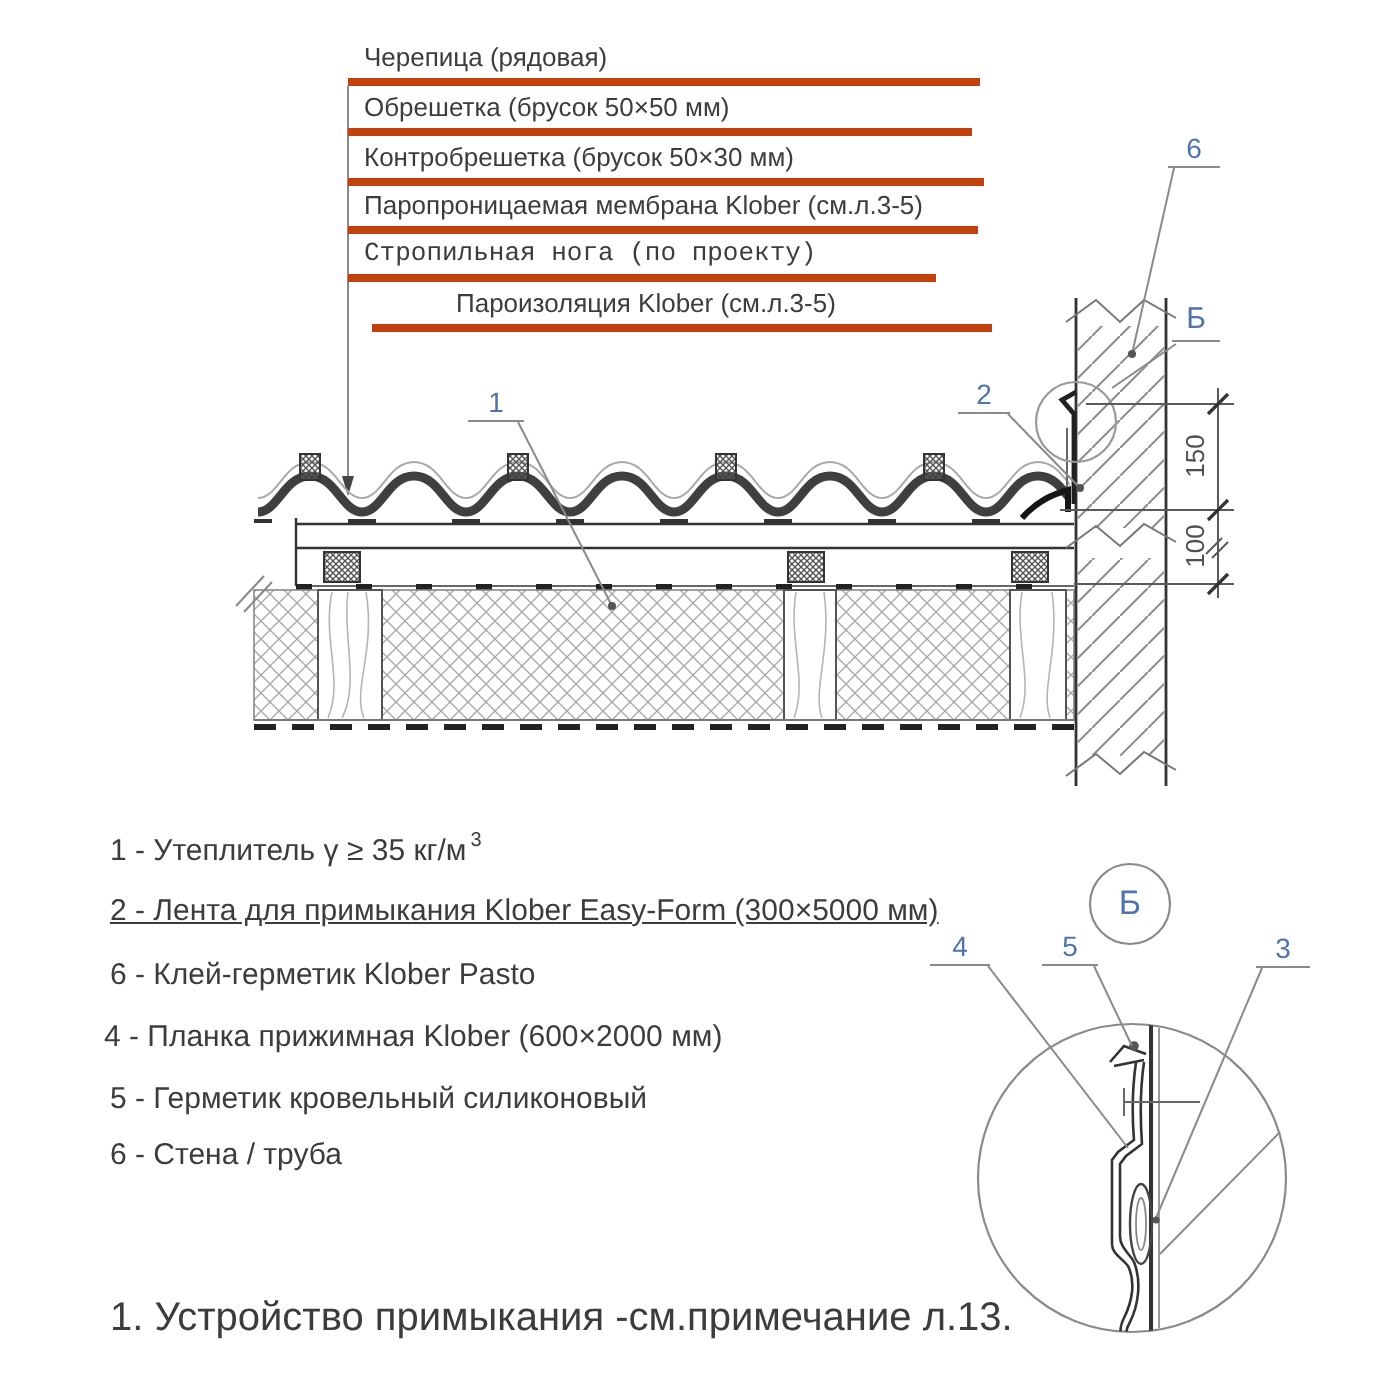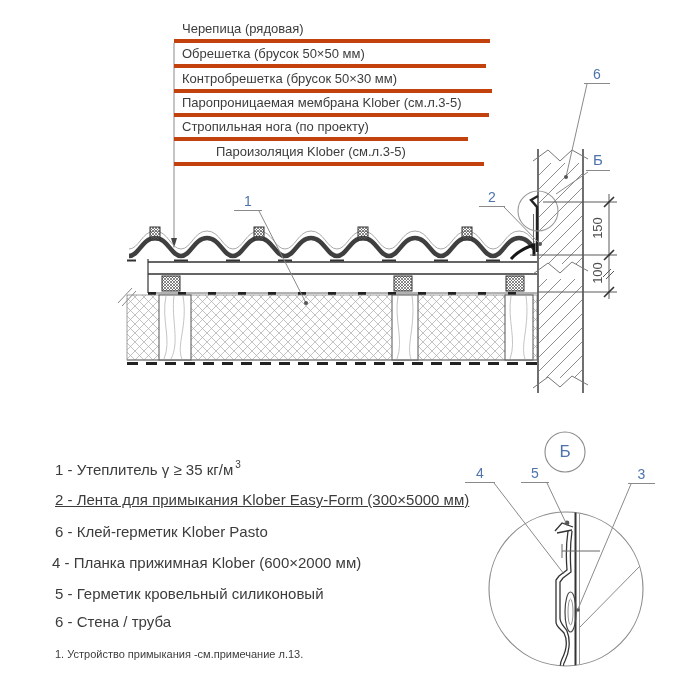--- a/index.html
+++ b/index.html
@@ -28,23 +28,23 @@
   }
   .detail-ref{font-size:15px;}
   .detail-title{
     font-size:17px;color:var(--callout);text-align:center;border:none;
   }
   .dim{
     font-size:13px;color:#4f4f4f;width:28px;height:28px;
     display:flex;align-items:center;justify-content:center;
     transform:rotate(-90deg);
   }
-  .legend-row{font-size:15px;color:var(--text);margin-top:44px;}
+  .legend-row{font-size:15px;color:var(--text);}
   .legend-row sup{font-size:10px;position:relative;top:-1px;left:2px;}
-  .note{font-size:11px;color:var(--text);}
+  .note{font-size:20px;color:var(--text);}
 </style>
 </head>
 <body>
 
 <svg id="draw" width="700" height="700" viewBox="0 0 700 700">
   <defs>
     <pattern id="wallHatch" width="14" height="14" patternUnits="userSpaceOnUse">
       <path d="M -2,16 L 16,-2" stroke="#8d8d8d" stroke-width="1" fill="none"></path>
     </pattern>
     <pattern id="diamond" width="9" height="9" patternUnits="userSpaceOnUse">
@@ -179,24 +179,24 @@
   </div>
 <div class="txt layer-label" style="left:174px;top:45px;width:312px;">
     <span>Обрешетка (брусок 50×50 мм)</span>
   </div>
 <div class="txt layer-label" style="left:174px;top:70px;width:318px;">
     <span>Контробрешетка (брусок 50×30 мм)</span>
   </div>
 <div class="txt layer-label" style="left:174px;top:94px;width:315px;">
     <span>Паропроницаемая мембрана Klober (см.л.3-5)</span>
   </div>
-<div class="txt layer-label" style="left:174px;top:118px;width:294px;">
+<div class="txt layer-label" style="left:174px;top:118px;width:294px;font-family:Liberation Mono, monospace;">
     <span>Стропильная нога (по проекту)</span>
   </div>
-<div class="txt layer-label" style="left:174px;top:143px;width:310px;padding-left:42px;">
+<div class="txt layer-label" style="left:186px;top:143px;width:310px;padding-left:42px;">
     <span>Пароизоляция Klober (см.л.3-5)</span>
   </div>
 
 <div class="txt callout" style="left:234px;top:192px;width:28px;">1</div>
 <div class="txt callout" style="left:479px;top:188px;width:26px;">2</div>
 <div class="txt callout" style="left:584px;top:65px;width:26px;">6</div>
 <div class="txt callout detail-ref" style="left:586px;top:151px;width:24px;height:20px;">Б</div>
 
 <div class="txt callout" style="left:465px;top:464px;width:30px;">4</div>
 <div class="txt callout" style="left:521px;top:464px;width:28px;">5</div>

